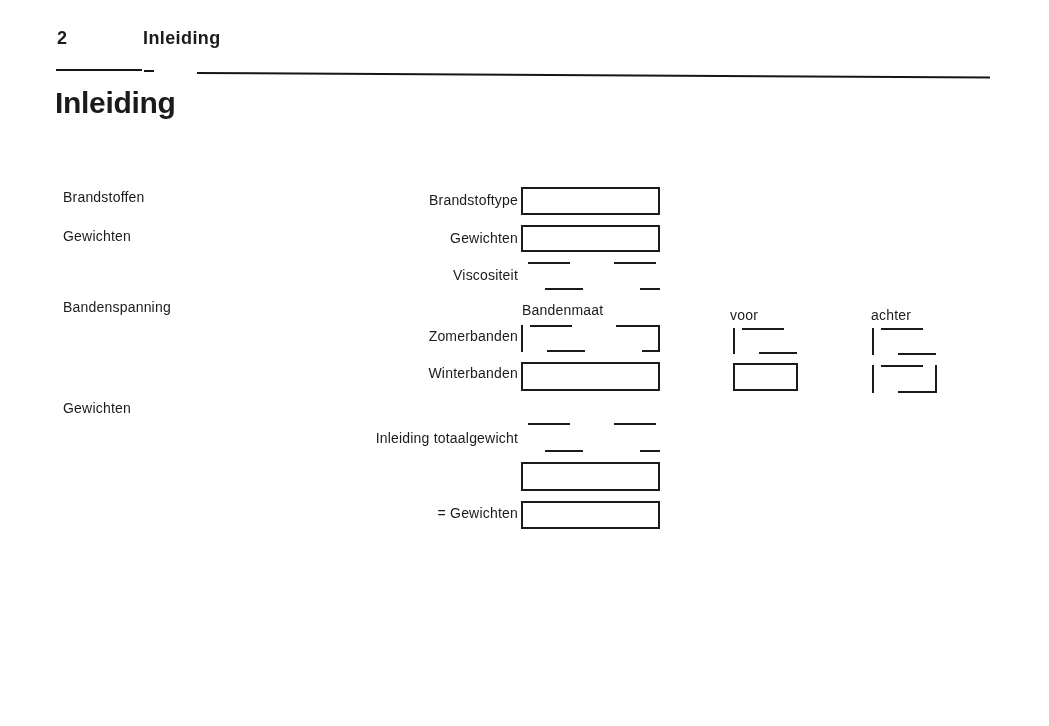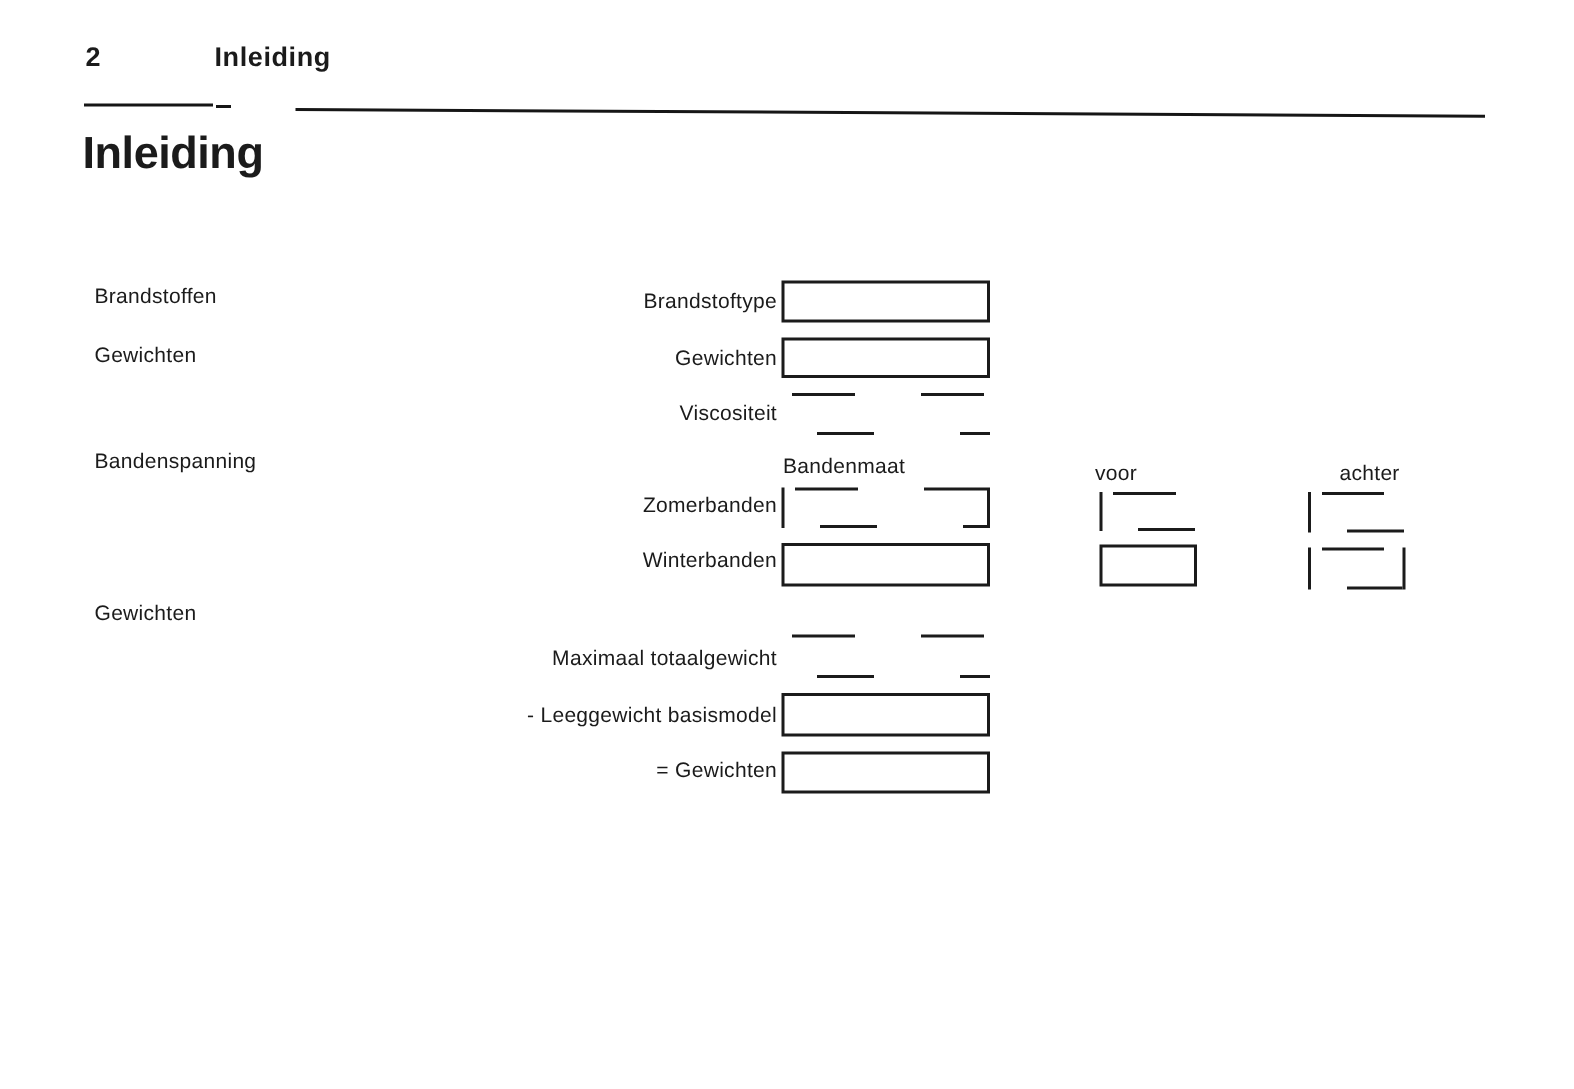--- a/index.html
+++ b/index.html
@@ -49,34 +49,33 @@
   <div class="box solid" style="left:521px; top:187px; width:139px; height:28px;"></div>
 
   <div class="t rlabel" style="top:230px;">Gewichten</div>
   <div class="box solid" style="left:521px; top:225px; width:139px; height:27px;"></div>
 
   <div class="t rlabel" style="top:267px;">Viscositeit</div>
   <div class="box frag" style="left:521px; top:262px; width:139px; height:28px;"></div>
 
   <div class="t" style="left:522px; top:302px;">Bandenmaat</div>
   <div class="t" style="left:730px; top:307px;">voor</div>
-  <div class="t" style="left:871px; top:307px;margin-left:22px;">achter</div>
+  <div class="t" style="left:871px; top:307px;">achter</div>
 
   <div class="t rlabel" style="top:328px;">Zomerbanden</div>
   <div class="box frag bl br" style="left:521px; top:325px; width:139px; height:27px;"></div>
   <div class="box frag bl" style="left:733px; top:328px; width:65px; height:26px;"></div>
   <div class="box frag bl" style="left:872px; top:328px; width:65px; height:27px;"></div>
 
   <div class="t rlabel" style="top:365px;text-align:right;">Winterbanden</div>
   <div class="box solid" style="left:521px; top:362px; width:139px; height:29px;"></div>
   <div class="box solid" style="left:733px; top:363px; width:65px; height:28px;"></div>
   <div class="box frag bl br" style="left:872px; top:365px; width:65px; height:28px;"></div>
 
-  <div class="t rlabel" style="top:430px;">Maximaal totaalgewicht</div>
+  <div class="t rlabel" style="top:430px;">Inleiding totaalgewicht</div>
   <div class="box frag" style="left:521px; top:423px; width:139px; height:29px;"></div>
 
-  <div class="t rlabel" style="top:468px;">- Leeggewicht basismodel</div>
   <div class="box solid" style="left:521px; top:462px; width:139px; height:29px;"></div>
 
   <div class="t rlabel" style="top:505px;">= Gewichten</div>
   <div class="box solid" style="left:521px; top:501px; width:139px; height:28px;"></div>
 
 </div>
 
 </body></html>

